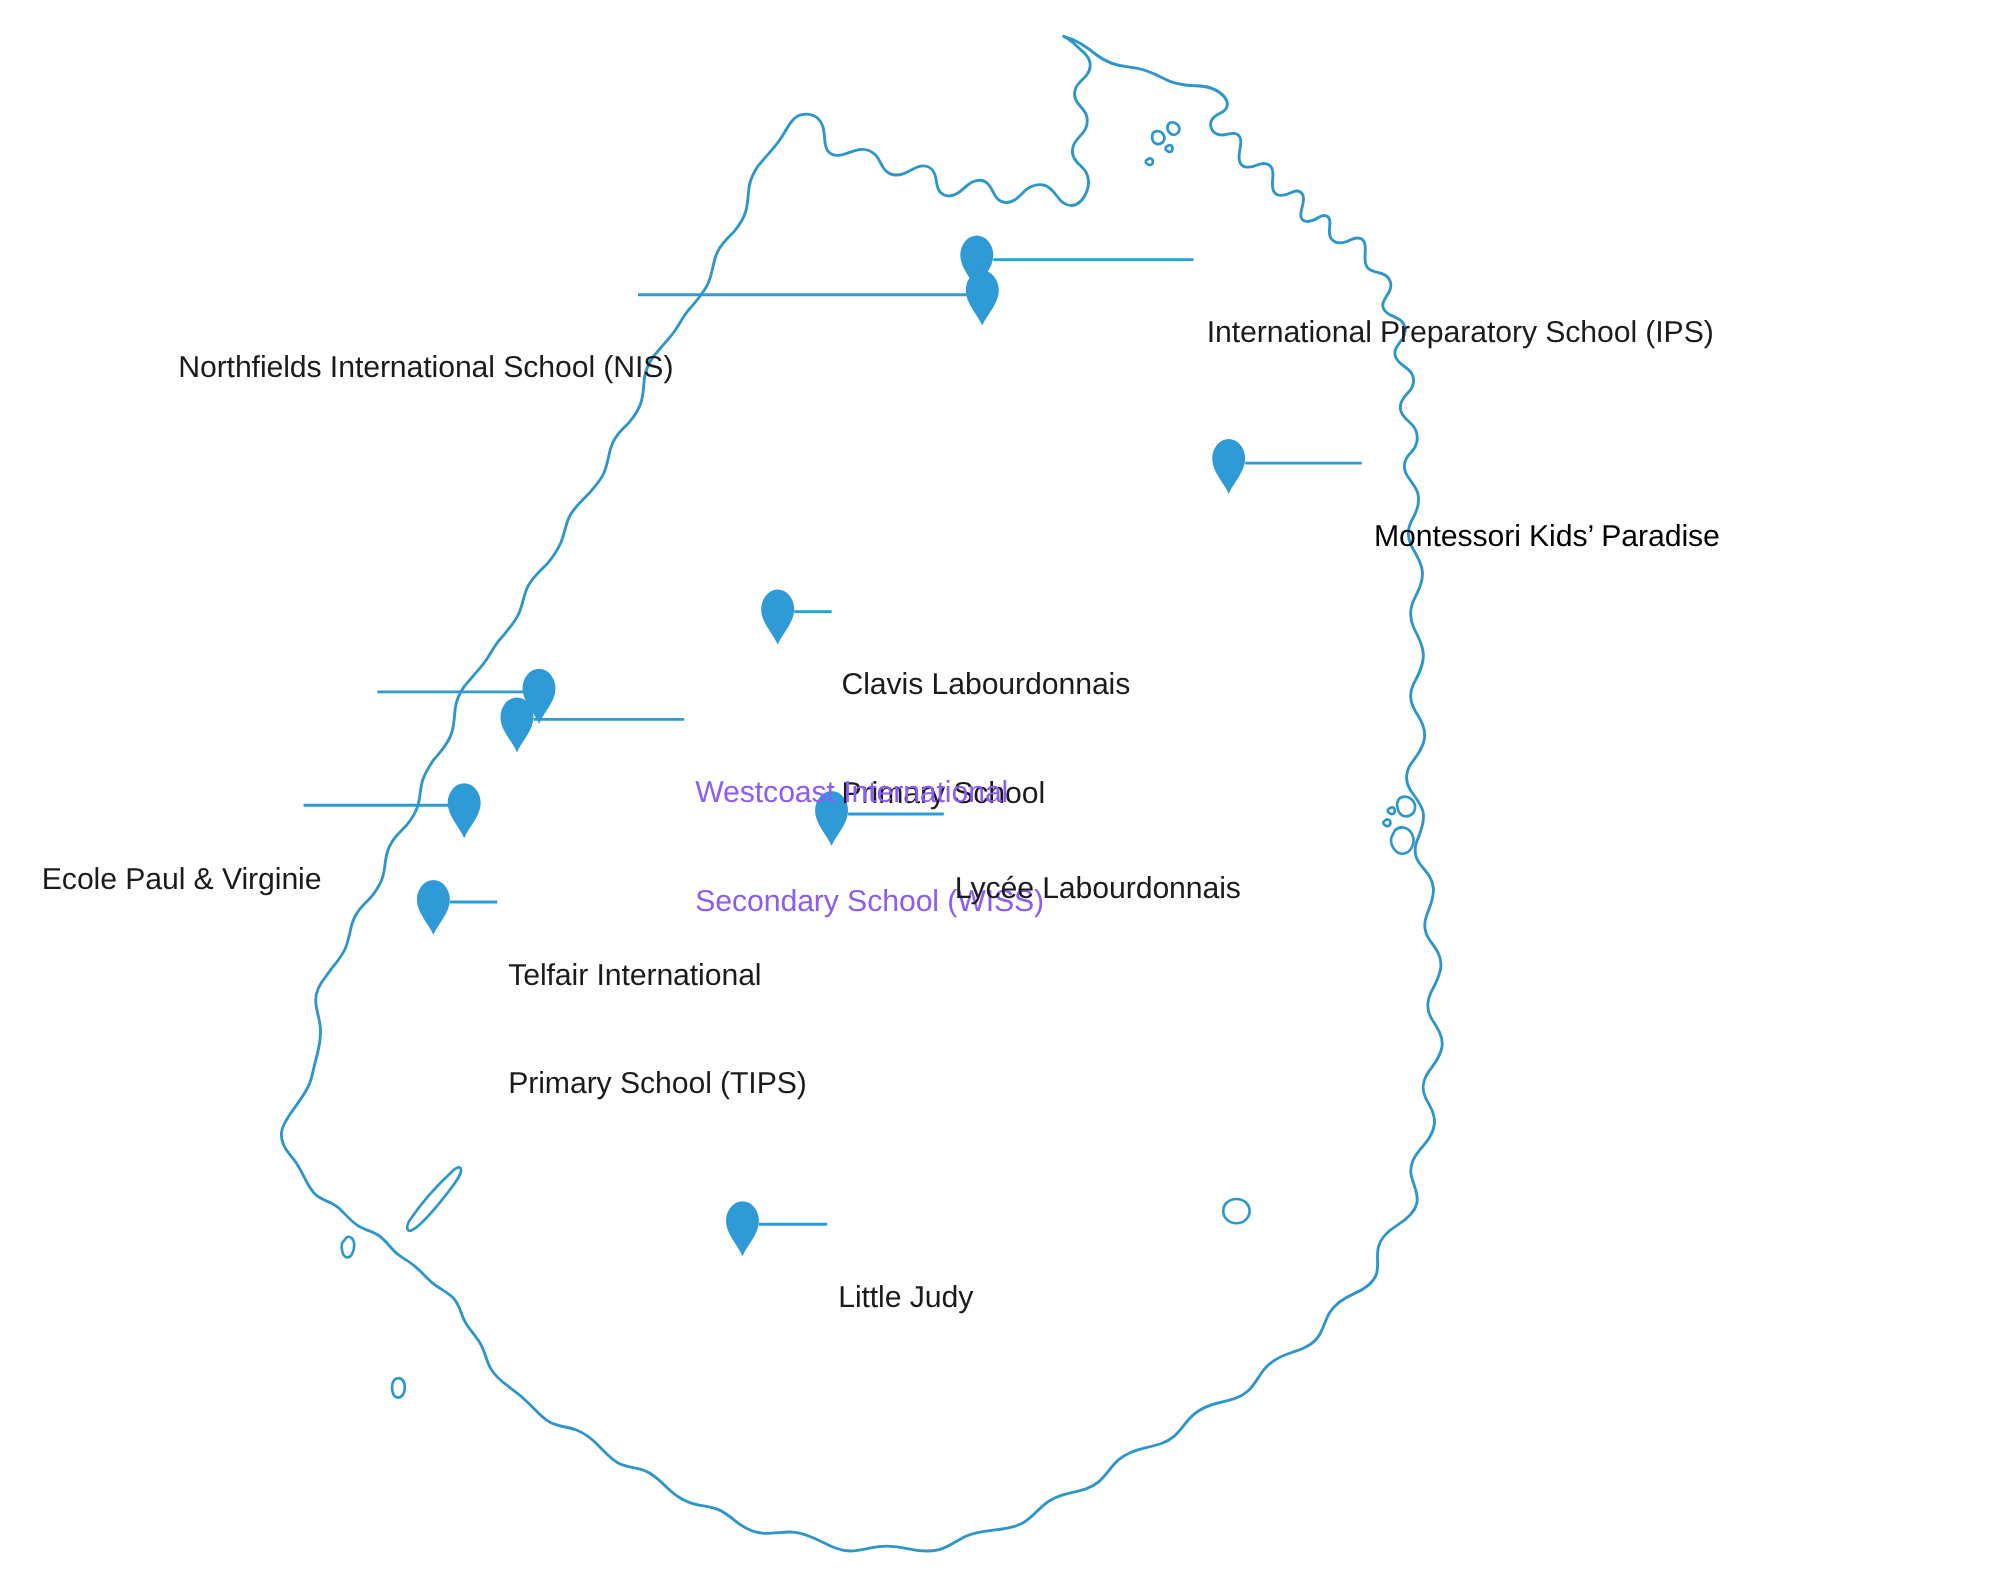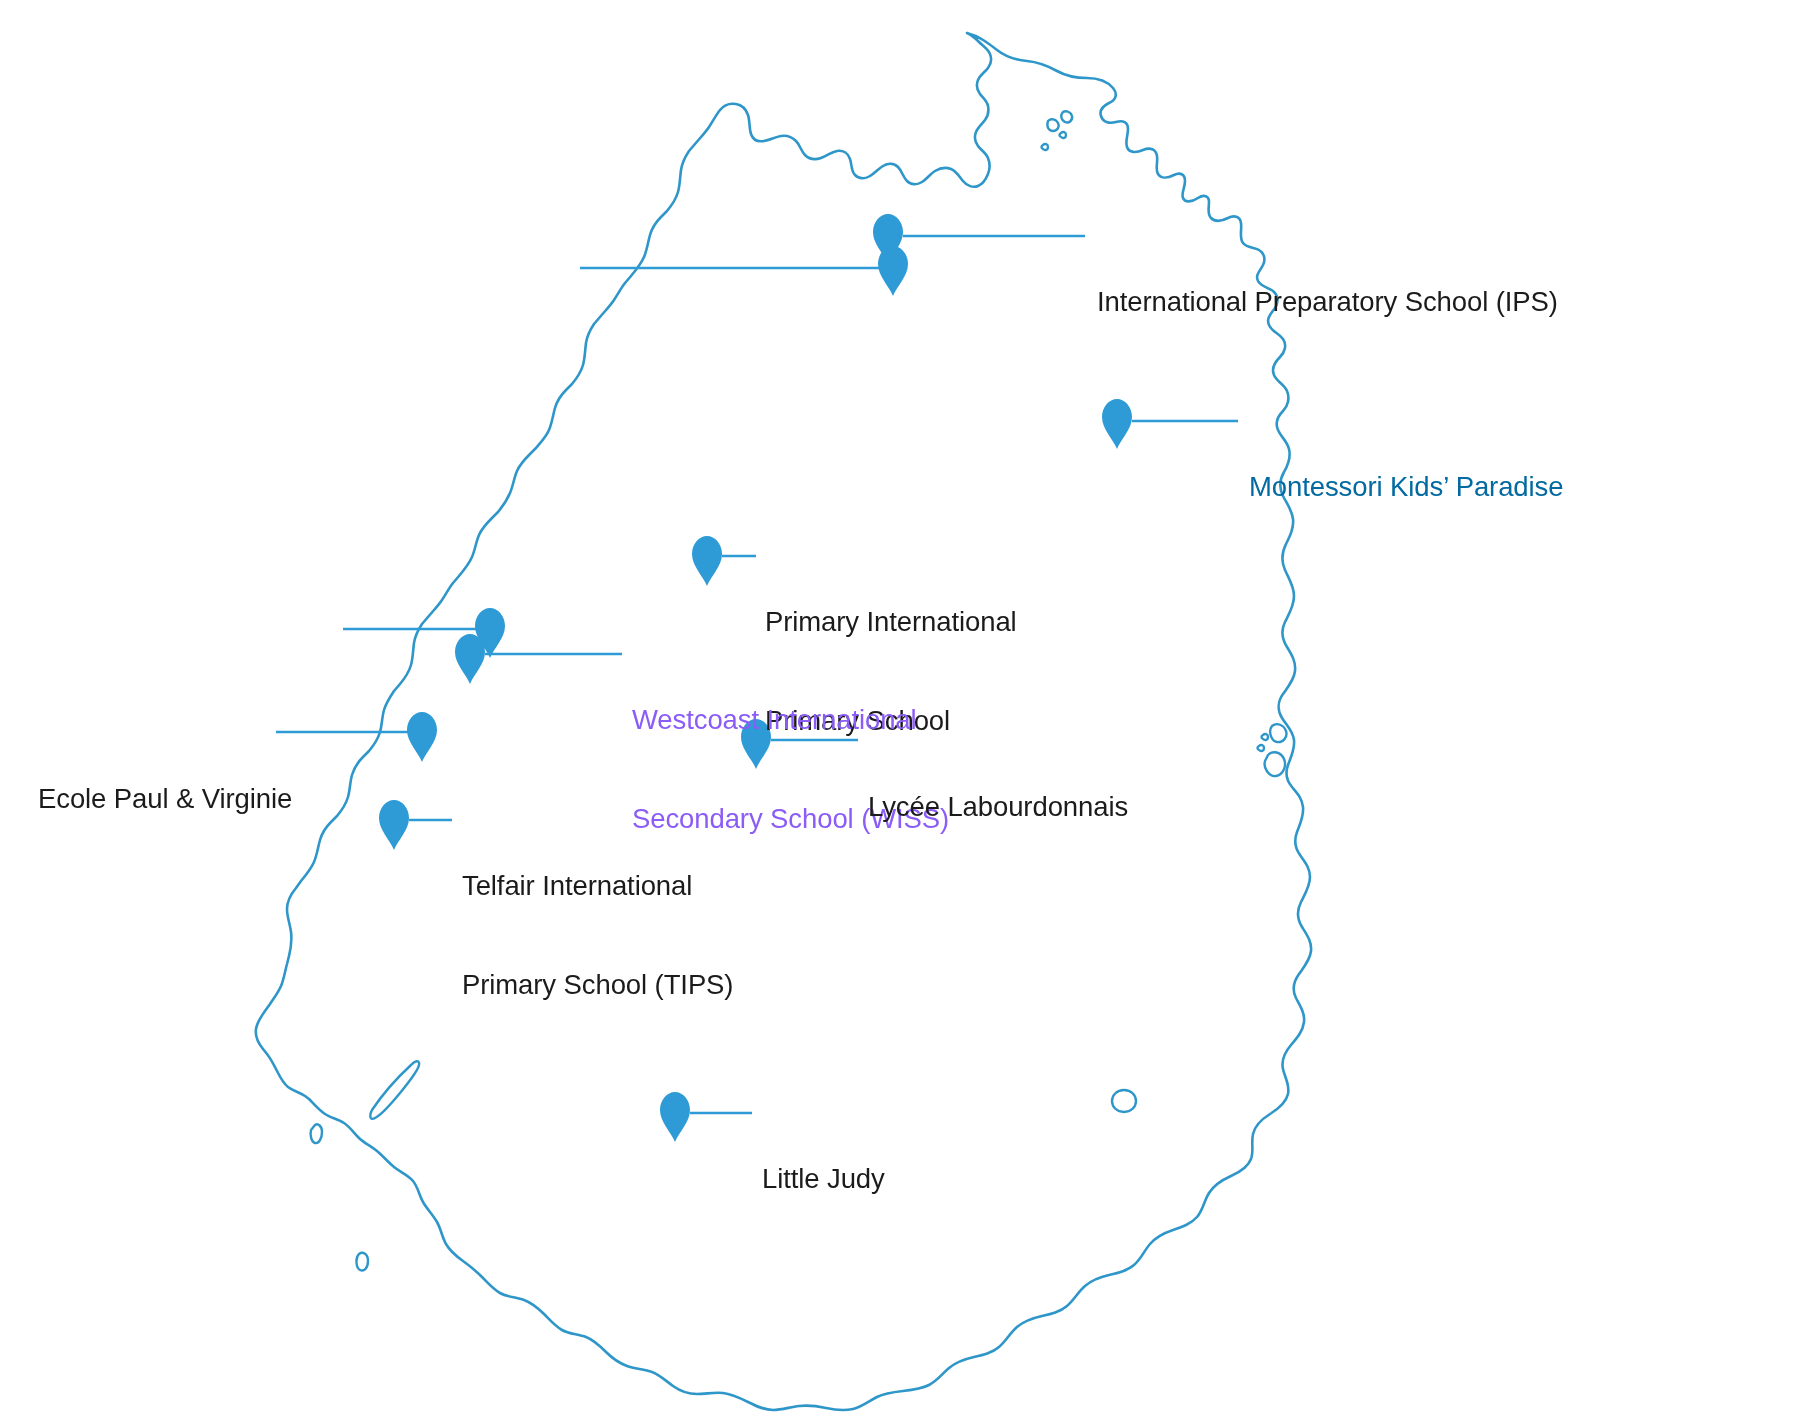--- a/index.html
+++ b/index.html
@@ -339,27 +339,30 @@
       <g transform="translate(675,1113)">
         <path class="pin" d="M 0 29 C -4 19, -15 9, -15 -3 C -15 -13, -8 -21, 0 -21 C 8 -21, 15 -13, 15 -3 C 15 9, 4 19, 0 29 Z" style="fill: rgb(46, 155, 214);"></path>
       </g>
     </g>
   </svg>
 
   <div class="marker-label right" style="left: 1097px; top: 219px; color: rgb(27, 27, 27);">
     <div>International Preparatory School (IPS)</div>
   </div>
 
-
-  <div class="marker-label right" style="left: 1249px; top: 404px; color: #0369a1;">
+  <div class="marker-label left" style="left: 162px; top: 251px; width: 410px; color: rgb(27, 27, 27);">
+    <div>Northfields International School (NIS)</div>
+  </div>
+
+  <div class="marker-label right" style="left: 1249px; top: 404px; color: #000000;">
     <div>Montessori Kids’ Paradise</div>
   </div>
 
   <div class="marker-label right" style="left: 765px; top: 539px; color: rgb(27, 27, 27);">
-    <div>Primary International</div>
+    <div>Clavis Labourdonnais</div>
     <div>Primary School</div>
   </div>
 
 
   <div class="marker-label right" style="left: 632px; top: 637px; color: #8b5cf6;">
     <div>Westcoast International</div>
     <div>Secondary School (WISS)</div>
   </div>
 
   <div class="marker-label left" style="left: 38px; top: 716px; width: 228px; color: rgb(27, 27, 27);">

